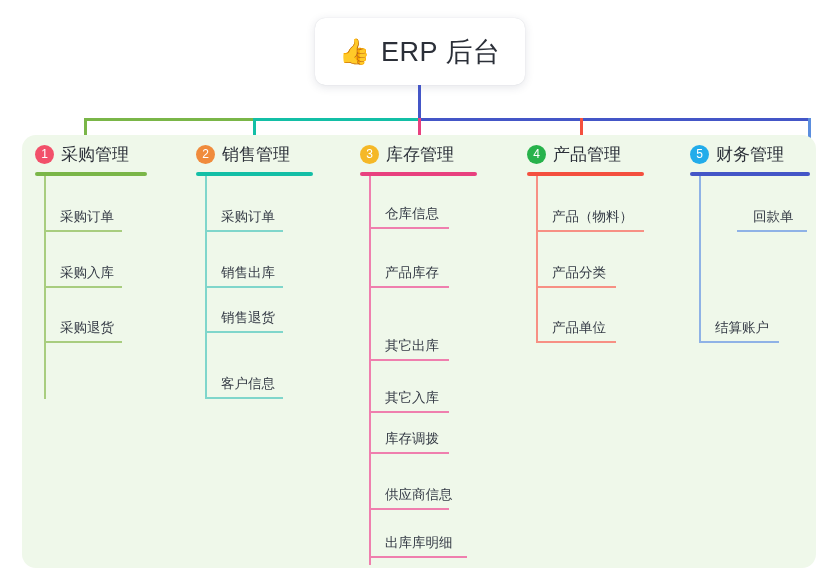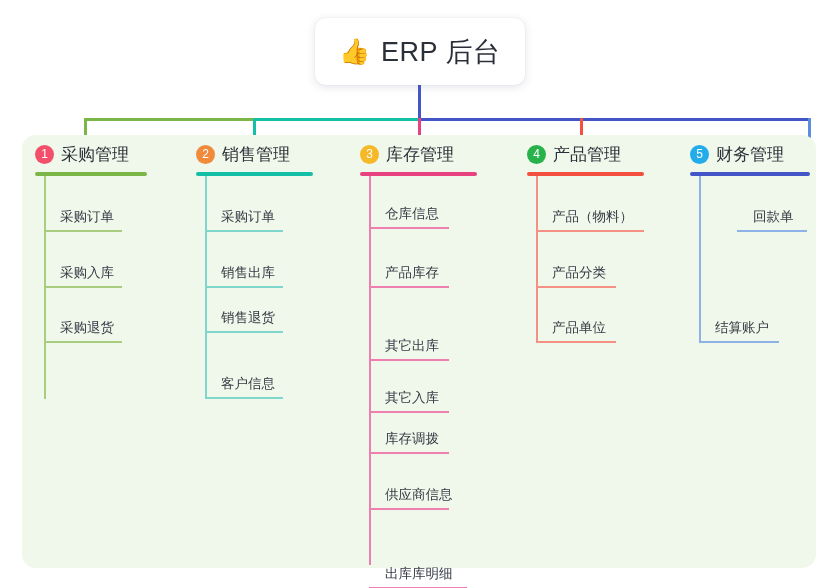--- a/index.html
+++ b/index.html
@@ -216,21 +216,21 @@
           <div class="item-rule" style="width: 80px; background: rgb(239, 127, 174);"></div>
         </div>
         <div class="item" style="top: 289px; height: 30px; width: 80px;">
           <span class="item-label">库存调拨</span>
           <div class="item-rule" style="width: 80px; background: rgb(239, 127, 174);"></div>
         </div>
         <div class="item" style="top: 344.5px; height: 30px; width: 80px;">
           <span class="item-label">供应商信息</span>
           <div class="item-rule" style="width: 80px; background: rgb(239, 127, 174);"></div>
         </div>
-        <div class="item" style="top: 424px; height: 30px; width: 98px; padding-left: 44px;">
+        <div class="item" style="top: 393px; height: 30px; width: 98px; padding-left: 44px;">
           <span class="item-label">出库库明细</span>
           <div class="item-rule" style="width: 98px; background: rgb(239, 127, 174);"></div>
         </div>
       </div>
       <div class="column" style="left: 505px; width: 137px; height: 433px;">
         <div class="col-head">
           <span class="badge" style="background: rgb(39, 178, 75);">4</span>
           <span class="col-title">产品管理</span>
         </div>
         <div class="head-rule" style="width: 117px; background: rgb(244, 80, 63);"></div>

